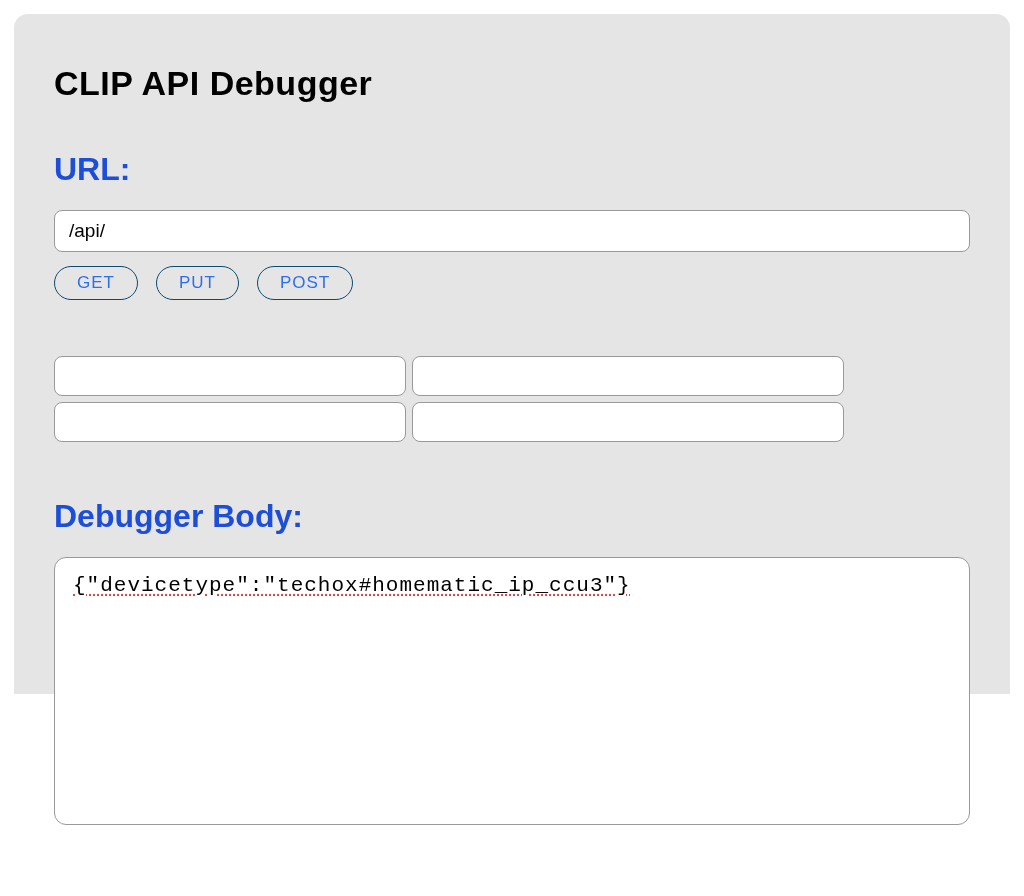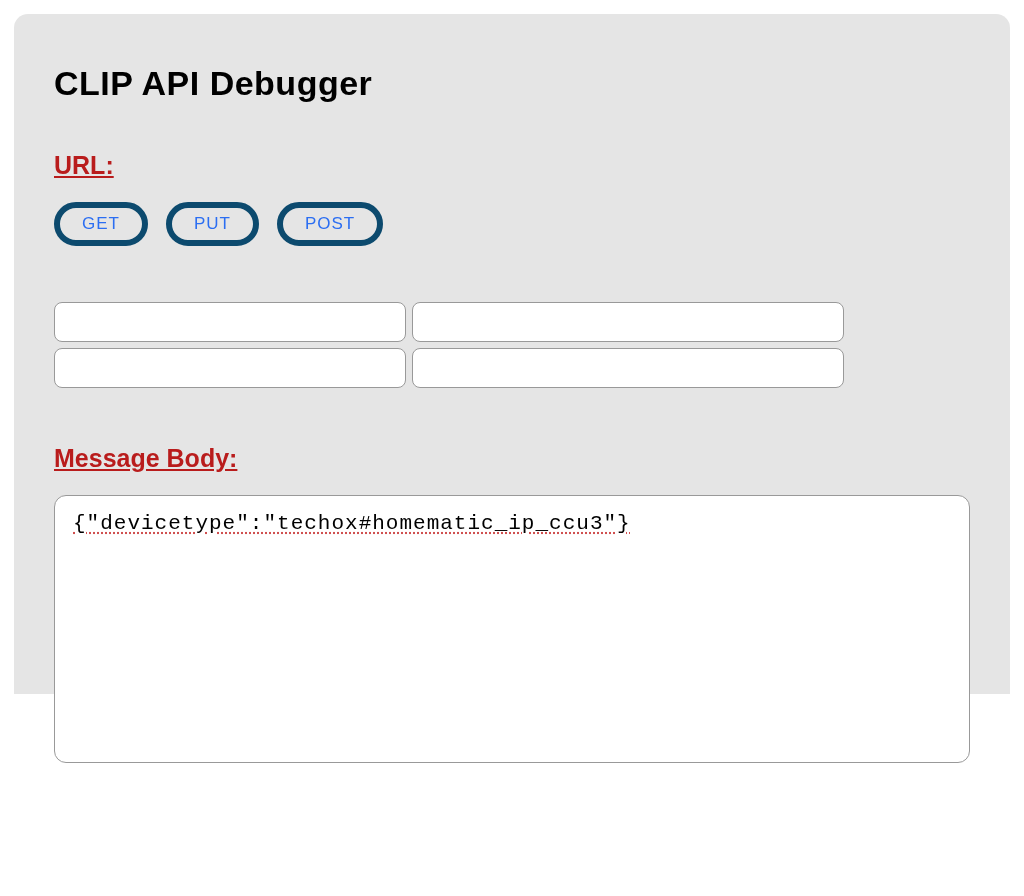--- a/index.html
+++ b/index.html
@@ -21,46 +21,45 @@
       height: 680px;
     }
     h1.page-title {
       font-size: 34px;
       font-weight: 900;
       color: #000;
       margin-bottom: 48px;
       letter-spacing: 0.5px;
     }
     .section-label {
-      font-size: 25px;
+      font-size: 32px;
       font-weight: 700;
-      color: #b91c1c;
+      color: #1d4ed8;
       margin-bottom: 22px;
-      text-decoration: underline;
     }
     .url-input {
       width: 100%;
       height: 42px;
       border: 1px solid #999;
       border-radius: 8px;
       padding: 0 14px;
       font-size: 19px;
       background: #fff;
       outline: none;
       font-family: Verdana, Geneva, sans-serif;
     }
     .method-row {
       margin-top: 14px;
       display: flex;
       gap: 18px;
       margin-bottom: 56px;
     }
     .method-btn {
       background: transparent;
-      border: 6px solid #0c4a6e;
+      border: 1px solid #0c4a6e;
       border-radius: 999px;
       padding: 6px 22px;
       font-size: 17px;
       color: #2b6ef2;
       cursor: pointer;
       font-family: Verdana, Geneva, sans-serif;
       letter-spacing: 1px;
     }
     .headers-grid {
       display: grid;
@@ -100,30 +99,31 @@
     }
   </style>
 </head>
 <body>
 
 <div class="panel">
 
   <h1 class="page-title">CLIP API Debugger</h1>
 
   <div class="section-label">URL:</div>
+  <input class="url-input" type="text" value="/api/" style="">
 
   <div class="method-row">
     <button class="method-btn">GET</button>
     <button class="method-btn">PUT</button>
     <button class="method-btn">POST</button>
   </div>
 
   <div class="headers-grid">
     <input class="header-cell" type="text" value="" style="">
     <input class="header-cell" type="text" value="" style="">
     <input class="header-cell" type="text" value="" style="">
     <input class="header-cell" type="text" value="" style="">
   </div>
 
-  <div class="section-label">Message Body:</div>
+  <div class="section-label">Debugger Body:</div>
   <textarea class="body-textarea" spellcheck="true" style="">{"devicetype":"techox#homematic_ip_ccu3"}</textarea>
 
 </div>
 
 </body></html>

